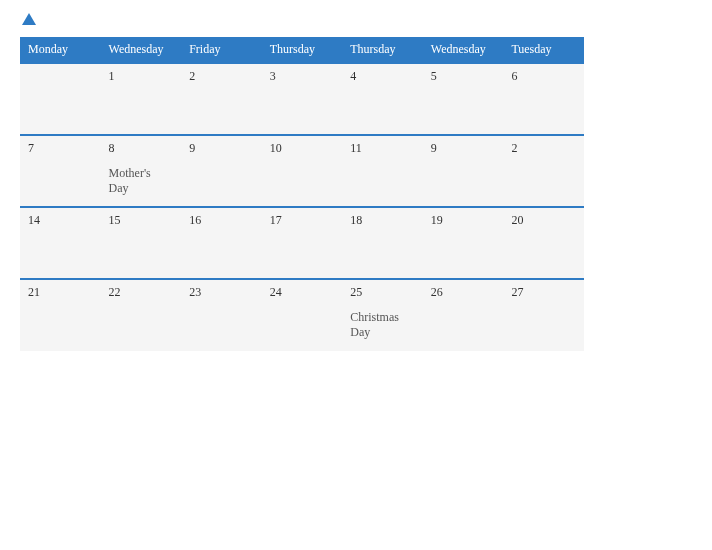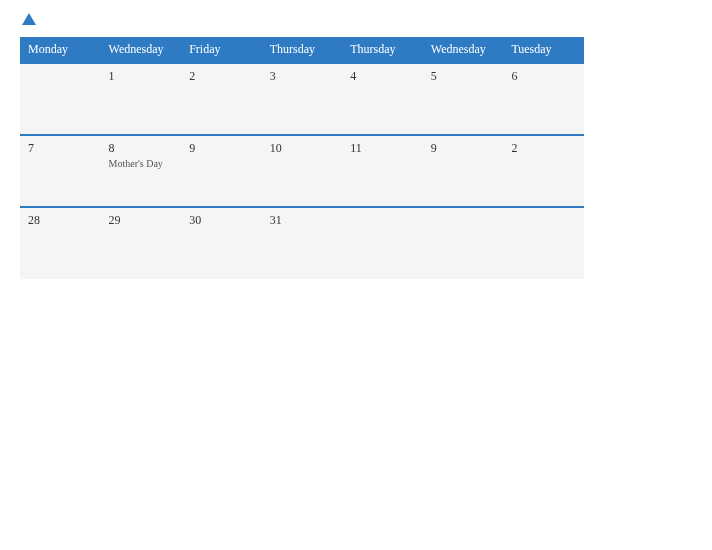--- a/index.html
+++ b/index.html
@@ -99,23 +99,23 @@
       background: #f5f5f5;
     }
     .day-number {
       display: block;
       font-size: 12px;
       color: #333;
       margin-bottom: 2px;
     }
     .event {
       display: block;
-      font-size: 10px;
+      font-size: 12px;
       color: #555;
-      margin-top: 2px;
+      margin-top: 10px;
     }
   </style>
 </head>
 <body>
 
 <div class="page">
   <div class="header">
     <div class="logo">
       <div class="logo-line">
         <span class="logo-general"></span>
@@ -180,30 +180,60 @@
           </td>
           <td>
             <span class="day-number">9</span>
           </td>
           <td>
             <span class="day-number">2</span>
           </td>
         </tr>
         <tr>
           <td>
-            <span class="day-number">28</span>
-          </td>
-          <td>
-            <span class="day-number">29</span>
-          </td>
-          <td>
-            <span class="day-number">30</span>
-          </td>
-          <td>
-            <span class="day-number">31</span>
-          </td>
-          <td class="empty"></td>
-          <td class="empty"></td>
-          <td class="empty"></td>
+            <span class="day-number">14</span>
+          </td>
+          <td>
+            <span class="day-number">15</span>
+          </td>
+          <td>
+            <span class="day-number">16</span>
+          </td>
+          <td>
+            <span class="day-number">17</span>
+          </td>
+          <td>
+            <span class="day-number">18</span>
+          </td>
+          <td>
+            <span class="day-number">19</span>
+          </td>
+          <td>
+            <span class="day-number">20</span>
+          </td>
+        </tr>
+        <tr>
+          <td>
+            <span class="day-number">21</span>
+          </td>
+          <td>
+            <span class="day-number">22</span>
+          </td>
+          <td>
+            <span class="day-number">23</span>
+          </td>
+          <td>
+            <span class="day-number">24</span>
+          </td>
+          <td>
+            <span class="day-number">25</span>
+            <span class="event">Christmas Day</span>
+          </td>
+          <td>
+            <span class="day-number">26</span>
+          </td>
+          <td>
+            <span class="day-number">27</span>
+          </td>
         </tr>
       </tbody>
   </table>
 </div>
 
 </body></html>

